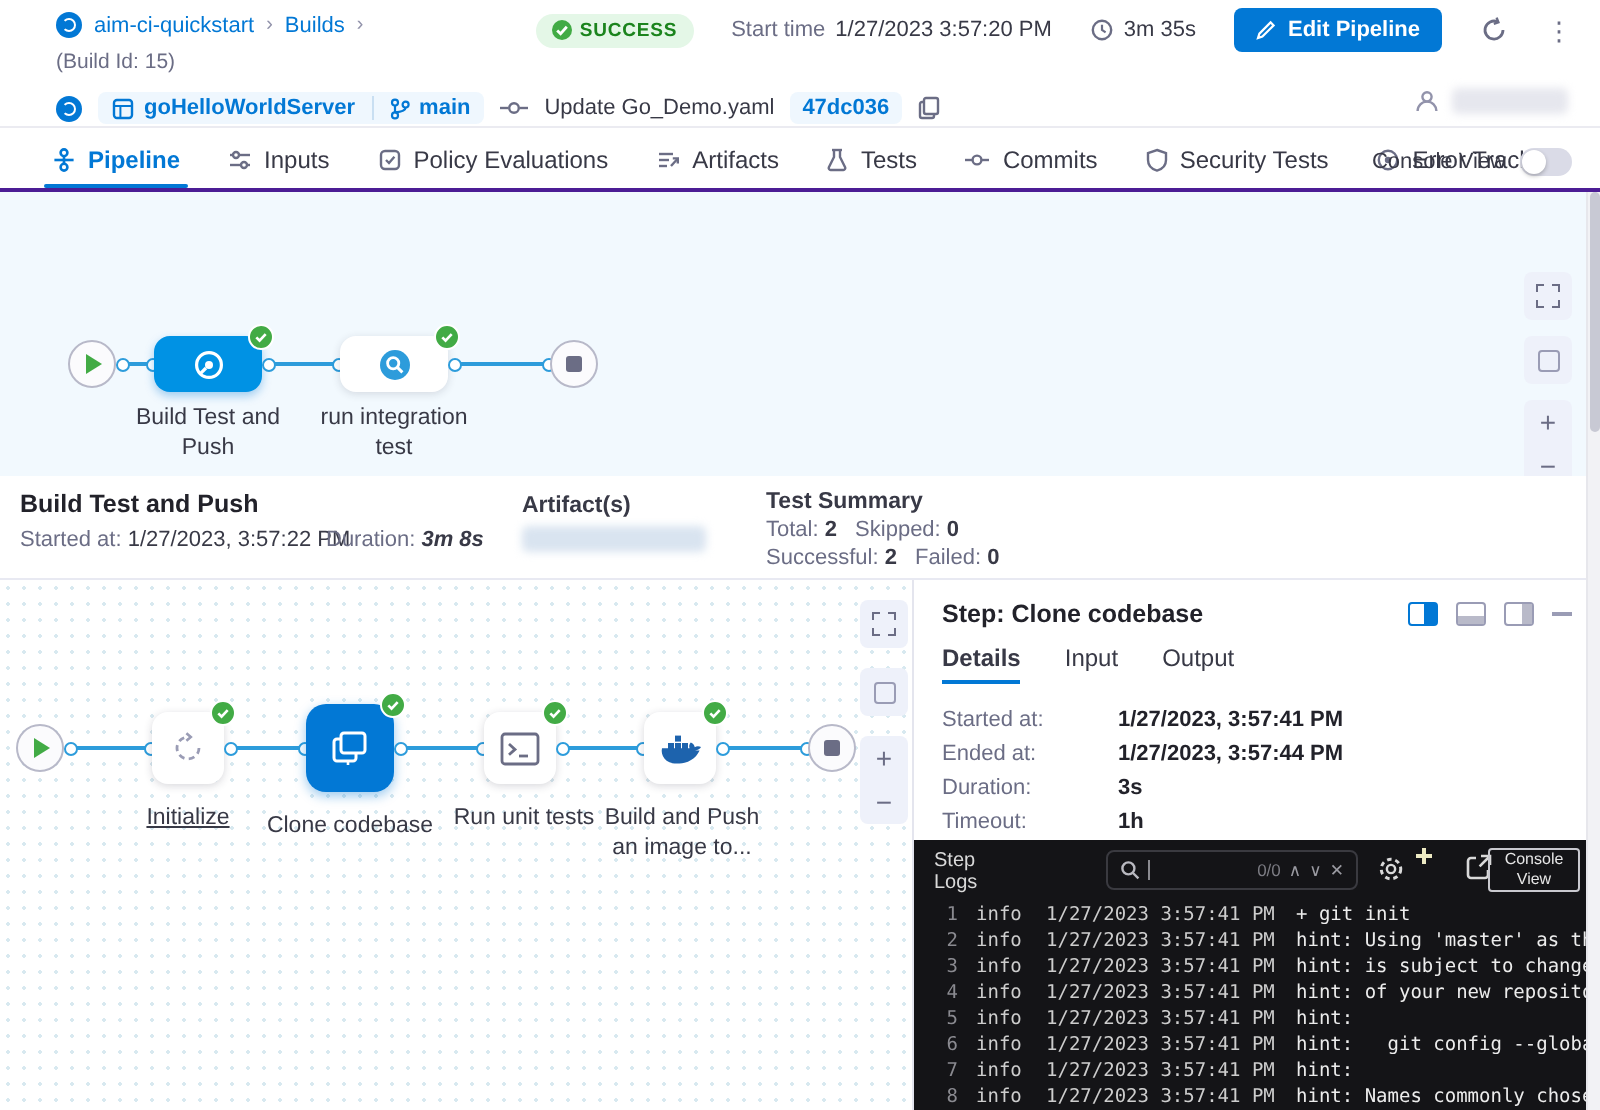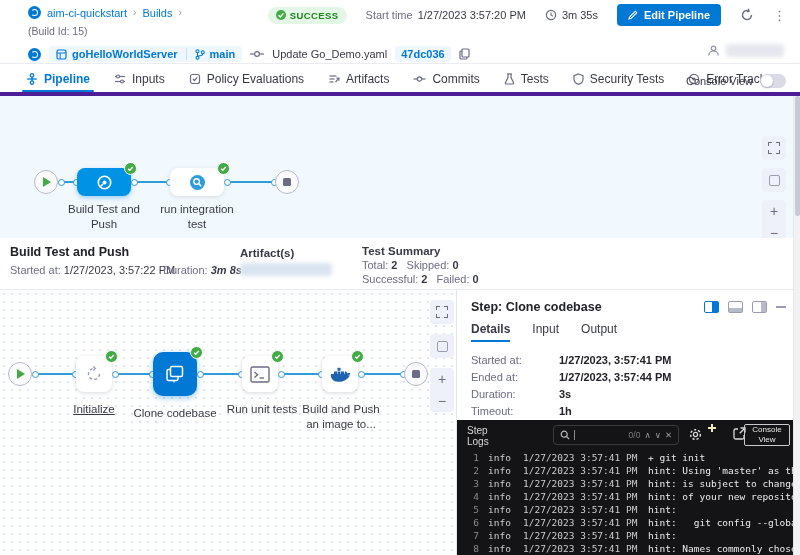--- a/index.html
+++ b/index.html
@@ -1,18 +1,18 @@
 <!DOCTYPE html>
 <html><head>
 <meta charset="utf-8">
 <style>
   * { margin:0; padding:0; box-sizing:border-box; }
   html,body { width:800px; height:555px; overflow:hidden; background:#fff;
     font-family:"Liberation Sans", sans-serif; color:#22222a; }
-  .abs { position:absolute; }
+  .abs { position:absolute;margin-left:21px; }
   #app { position:relative; width:800px; height:555px; }
 
   
   #header { position:absolute; top:0; left:0; width:800px; height:64px; background:#fff; border-bottom:1px solid #ebebf1; }
   .crumb-row { position:absolute; top:6px; left:28px; display:flex; align-items:center; gap:6px; font-size:11px; }
   .crumb-link { color:#0278d5; cursor:pointer; }
   .crumb-sep { color:#9293ab; font-size:10px; }
   .mod-icon { width:13px; height:13px; border-radius:50%; background:#0278d5; position:relative; flex:0 0 auto; }
   .mod-icon::after { content:""; position:absolute; left:3px; top:3px; width:5px; height:5px; border-radius:50%; border:1.5px solid #fff; border-left-color:transparent; }
   .hdr-right { position:absolute; top:4px; right:14px; display:flex; align-items:center; gap:19px; }
@@ -28,21 +28,21 @@
   .build-id { font-size:10.5px; color:#6b6d85; }
   .repo-row { position:absolute; top:46px; left:28px; display:flex; align-items:center; gap:8px; font-size:11px; }
   .chip { background:#eff7fe; border-radius:4px; display:flex; align-items:center; padding:2px 7px; gap:5px; color:#0278d5; font-weight:bold; }
   .chip .divider { width:1px; height:12px; background:#c9dff2; margin:0 3px; }
   .commit-msg { color:#383946; }
   .hash-chip { background:#eff7fe; color:#0278d5; font-weight:bold; border-radius:4px; padding:2px 6px; }
   .user-row { position:absolute; top:44px; right:16px; display:flex; align-items:center; gap:6px; }
   .blur-chip { background:#e6e7ee; border-radius:3px; filter:blur(2px); }
 
   
-  #tabbar { position:absolute; top:65px; left:0; width:800px; height:31px; background:#fff; border-bottom:4px solid #4c1d95; display:flex; align-items:stretch; padding-left:14px; }
+  #tabbar { position:absolute; top:65px; left:0; width:800px; height:31px; background:#fff; border-bottom:2px solid #4c1d95; display:flex; align-items:stretch; padding-left:14px; }
   .tab { display:flex; align-items:center; gap:6px; font-size:12px; color:#383946; padding:0 12px; position:relative; cursor:pointer; white-space:nowrap; }
   .tab svg { flex:0 0 auto; }
   .tab.active { color:#0278d5; font-weight:bold; }
   .tab.active::after { content:""; position:absolute; left:8px; right:8px; bottom:0; height:2px; background:#0278d5; border-radius:1px; }
   .consoleview { position:absolute; right:14px; top:0; height:31px; display:flex; align-items:center; gap:7px; font-size:11px; color:#383946; }
   .toggle { width:26px; height:14px; border-radius:7px; background:#dadbe7; position:relative; cursor:pointer; }
   .toggle .knob { position:absolute; left:1px; top:1px; width:12px; height:12px; border-radius:50%; background:#fff; box-shadow:0 1px 2px rgba(0,0,0,.25); }
 
   
   #stagegraph { position:absolute; top:96px; left:0; width:800px; height:142px; background:#f2f9fe; }
@@ -268,36 +268,36 @@
             <line x1="1.5" y1="6" x2="6.5" y2="6" stroke="#6b6d85" stroke-width="1.2"></line>
             <line x1="1.5" y1="9" x2="5.5" y2="9" stroke="#6b6d85" stroke-width="1.2"></line>
             <line x1="7.5" y1="9" x2="10.8" y2="5.4" stroke="#6b6d85" stroke-width="1.2"></line>
             <polyline points="8.4,5.2 10.9,5.2 10.9,7.7" fill="none" stroke="#6b6d85" stroke-width="1.2"></polyline>
           </svg>
       </span>
       <span>Artifacts</span>
     </div>
     <div class="tab">
       <span>
+        <svg width="11" height="12" viewBox="0 0 11 12">
+            <path d="M4 1 L4 4.5 L1.4 9.7 A1 1 0 0 0 2.3 11 L8.7 11 A1 1 0 0 0 9.6 9.7 L7 4.5 L7 1" fill="none" stroke="#6b6d85" stroke-width="1.2"></path>
+            <line x1="3" y1="1" x2="8" y2="1" stroke="#6b6d85" stroke-width="1.2"></line>
+          </svg>
+      </span>
+      <span>Tests</span>
+    </div>
+    <div class="tab">
+      <span>
         <svg width="13" height="10" viewBox="0 0 13 10">
             <circle cx="6.5" cy="5" r="2.2" fill="none" stroke="#6b6d85" stroke-width="1.2"></circle>
             <line x1="0.5" y1="5" x2="4" y2="5" stroke="#6b6d85" stroke-width="1.2"></line>
             <line x1="9" y1="5" x2="12.5" y2="5" stroke="#6b6d85" stroke-width="1.2"></line>
           </svg>
       </span>
       <span>Commits</span>
-    </div>
-    <div class="tab">
-      <span>
-        <svg width="11" height="12" viewBox="0 0 11 12">
-            <path d="M4 1 L4 4.5 L1.4 9.7 A1 1 0 0 0 2.3 11 L8.7 11 A1 1 0 0 0 9.6 9.7 L7 4.5 L7 1" fill="none" stroke="#6b6d85" stroke-width="1.2"></path>
-            <line x1="3" y1="1" x2="8" y2="1" stroke="#6b6d85" stroke-width="1.2"></line>
-          </svg>
-      </span>
-      <span>Tests</span>
     </div>
     <div class="tab">
       <span>
         <svg width="11" height="12" viewBox="0 0 11 12">
             <path d="M5.5 1 L10 2.6 V6 C10 8.8 8 10.6 5.5 11.3 C3 10.6 1 8.8 1 6 V2.6 Z" fill="none" stroke="#6b6d85" stroke-width="1.2"></path>
           </svg>
       </span>
       <span>Security Tests</span>
     </div>
     <div class="tab">

